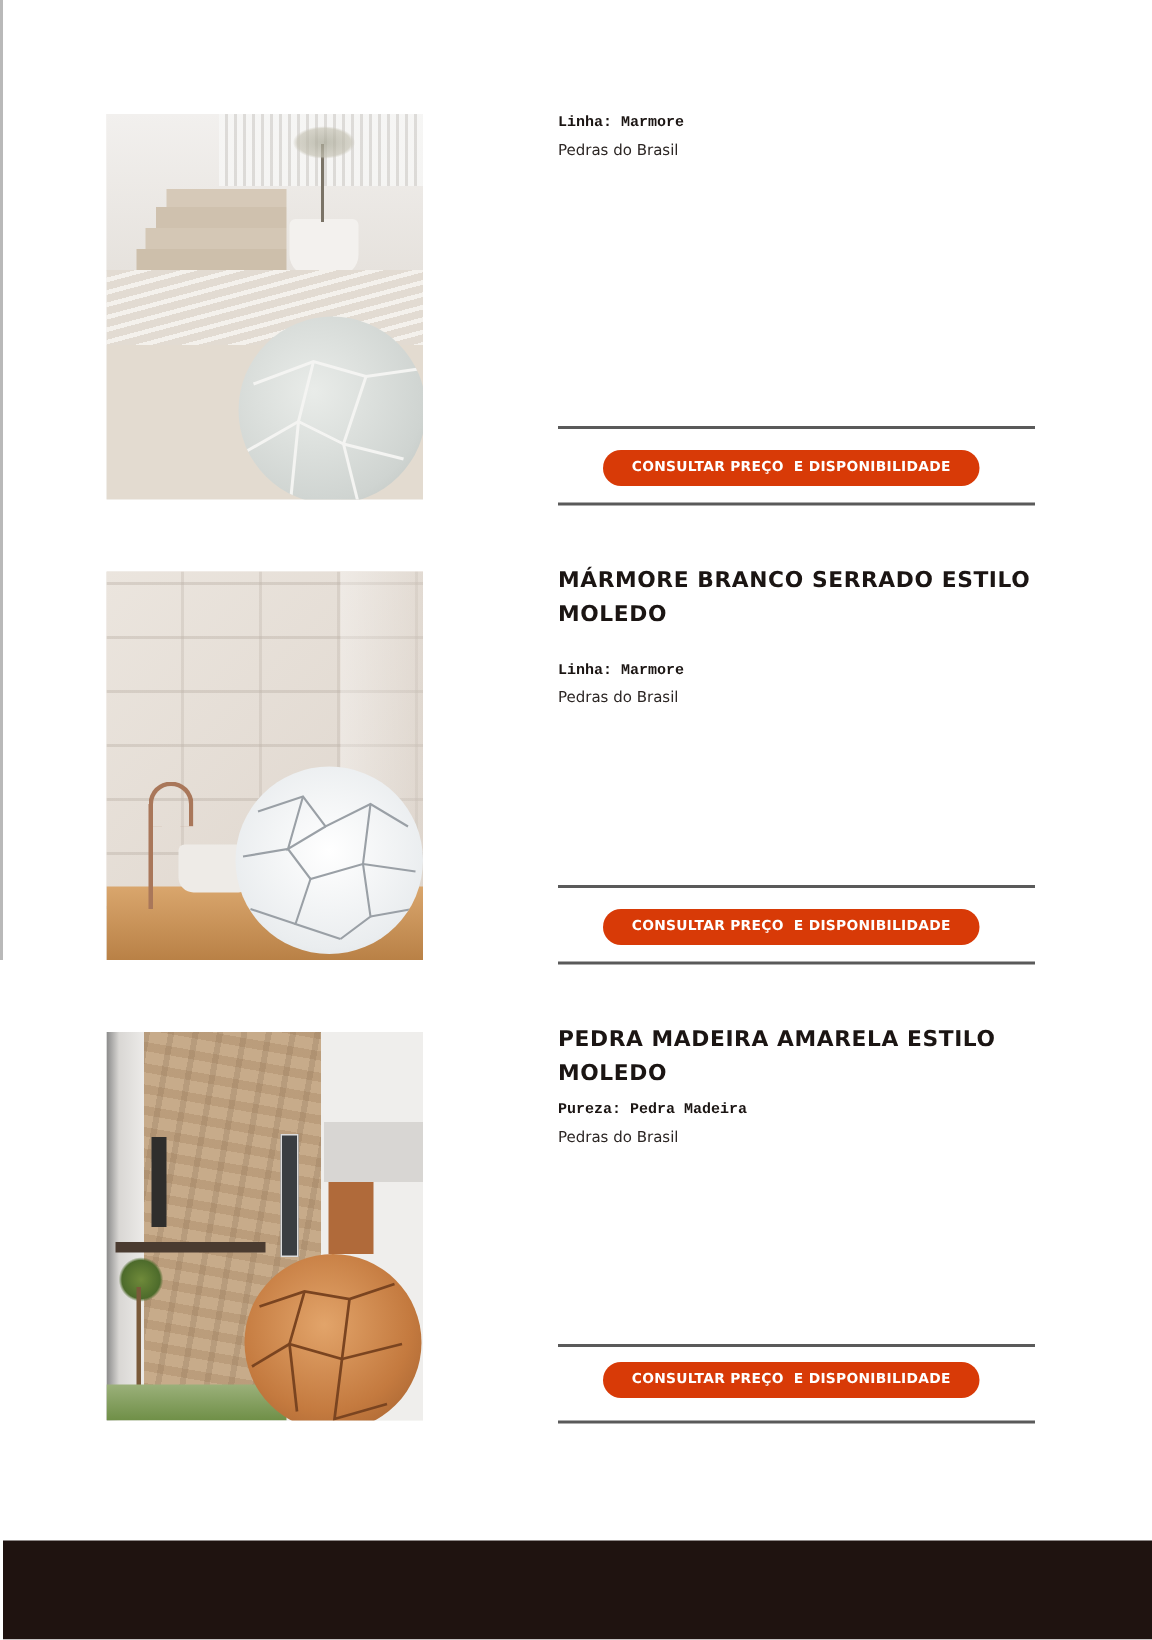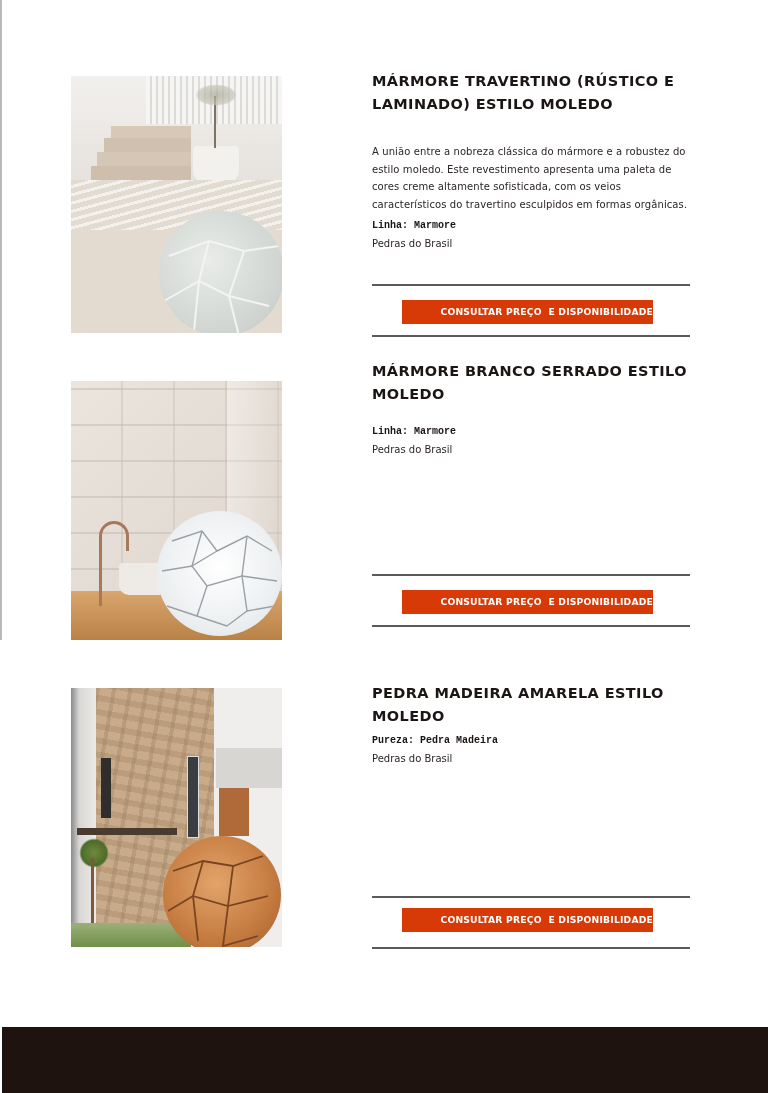--- a/index.html
+++ b/index.html
@@ -27,23 +27,23 @@
     .line-label {
       font-family: Liberation Mono, monospace; font-weight: bold; font-size: 10px;
       line-height: 17px; color: #1b1513;
     }
     .brand {
       font-family: "DejaVu Sans", sans-serif; font-size: 10px; line-height: 17px; color: #2c2624;
     }
     .divider { position: absolute; left: 0; width: 318px; height: 1.5px; background: #5a5a5a; }
     .cta {
       position: absolute; left: 30px; width: 251px; height: 24px;
-      background: #d83a07; border-radius: 0; border: none; cursor: pointer;
+      background: #d83a07; border-radius: 12px; border: none; cursor: pointer;
       color: #ffffff; font-family: "DejaVu Sans", sans-serif; font-weight: bold;
-      font-size: 9.2px; letter-spacing: 0.2px; text-align: right; line-height: 24px;
+      font-size: 9.2px; letter-spacing: 0.2px; text-align: center; line-height: 24px;
       white-space: pre;
     }
 
     .footer { position: absolute; left: 2px; top: 1027px; width: 766px; height: 66px; background: #1f1310; }
 
     
     .img-abs { position: absolute; }
     .circle { position: absolute; border-radius: 50%; overflow: hidden; }
   </style>
 </head>
@@ -78,22 +78,20 @@
           <path d="M5 90 L40 70"></path>
           <path d="M70 85 L110 95"></path>
           <path d="M40 70 L35 120"></path>
           <path d="M70 85 L80 125"></path>
         </g>
       </svg>
     </div>
   </div>
 
   <div class="product-info" style="top:70px;">
-    <h2 class="title">MÁRMORE TRAVERTINO (RÚSTICO E LAMINADO) ESTILO MOLEDO</h2>
-    <p class="desc" style="margin-top:27px;">A união entre a nobreza clássica do mármore e a robustez do estilo moledo. Este revestimento apresenta uma paleta de cores creme altamente sofisticada, com os veios característicos do travertino esculpidos em formas orgânicas.</p>
     <p class="line-label" style="margin-top:4px;">Linha: Marmore</p>
     <p class="brand" style="margin-top:1px;">Pedras do Brasil</p>
     <div class="divider" style="top:214px;"></div>
     <button class="cta" style="top:230px;">CONSULTAR PREÇO  E DISPONIBILIDADE</button>
     <div class="divider" style="top:265px;"></div>
   </div>
 </section>
 
 <section class="product" style="top:0;">
   <div class="product-image" style="top:381px;height:259px;background:#e5ddd6;" title="White stone bathroom wall with copper faucet, circular white stone sample">
@@ -119,21 +117,21 @@
           <path d="M85 65 L120 70"></path>
           <path d="M50 75 L40 105 L70 115"></path>
           <path d="M85 65 L90 100 L70 115"></path>
           <path d="M90 100 L118 95"></path>
           <path d="M10 95 L40 105"></path>
         </g>
       </svg>
     </div>
   </div>
 
-  <div class="product-info" style="top:360px;">
+  <div class="product-info" style="top:376px;">
     <h2 class="title">MÁRMORE BRANCO SERRADO ESTILO MOLEDO</h2>
     <p class="line-label" style="margin-top:17px;">Linha: Marmore</p>
     <p class="brand" style="margin-top:1px;">Pedras do Brasil</p>
     <div class="divider" style="top:214px;"></div>
     <button class="cta" style="top:230px;">CONSULTAR PREÇO  E DISPONIBILIDADE</button>
     <div class="divider" style="top:265px;"></div>
   </div>
 </section>
 
 <section class="product" style="top:0;">

